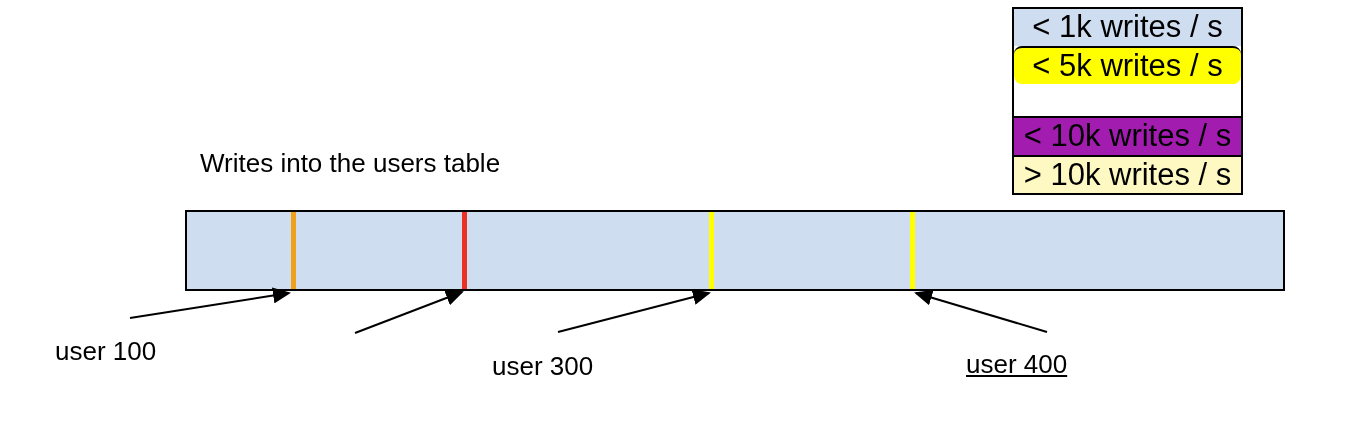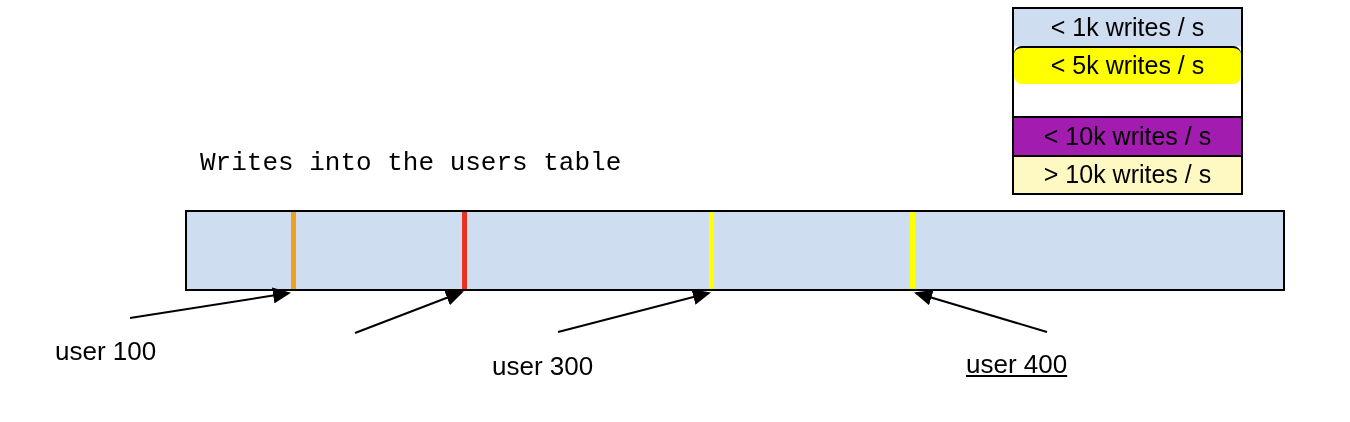--- a/index.html
+++ b/index.html
@@ -15,39 +15,38 @@
     background: #ffffff;
     overflow: hidden;
   }
   .title {
     position: absolute;
     left: 200px;
     top: 148px;
     font-size: 26px;
     color: #000000;
     white-space: nowrap;
-    font-family: Liberation Mono, monospace;
   }
   .legend {
     position: absolute;
     left: 1012px;
     top: 7px;
     width: 227px;
     height: 184px;
     border: 2px solid #000000;
     display: flex;
     flex-direction: column;
   }
   .legend-row {
     flex: 1 1 0;
     display: flex;
     align-items: center;
     justify-content: center;
     border-top: 2px solid #000000;
-    font-size: 25px;
+    font-size: 31px;
     color: #000000;
     white-space: nowrap;
     text-align: center;
   }
   .legend-row:first-child {
     border-top: none;
   }
   .bar {
     position: absolute;
     left: 185px;

